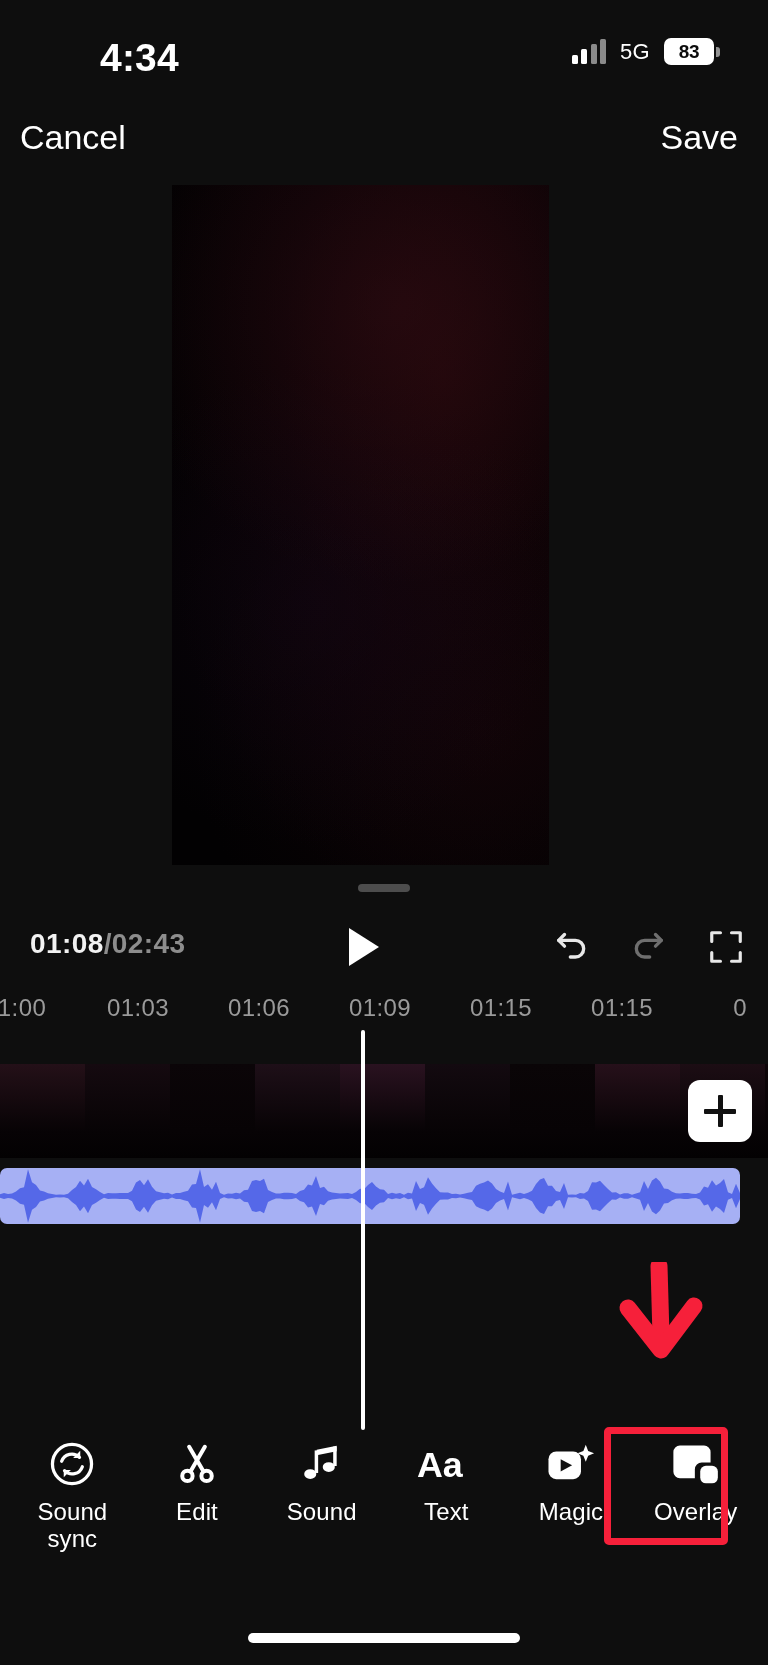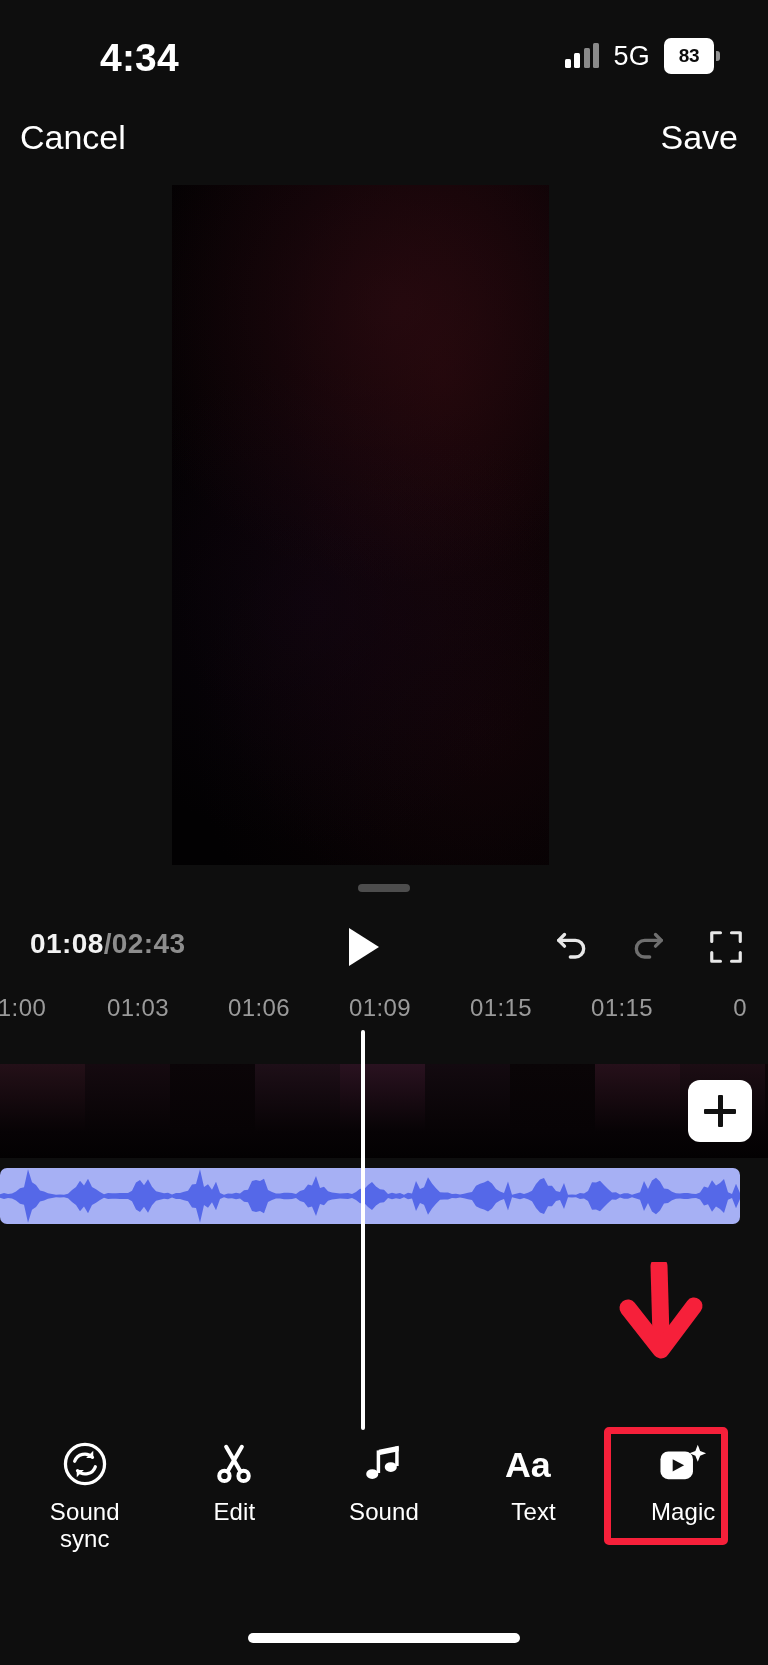--- a/index.html
+++ b/index.html
@@ -27,24 +27,24 @@
   #status-right {
     position:absolute; right:48px; top:38px;
     display:flex; align-items:center; gap:14px;
   }
   .bars { display:flex; align-items:flex-end; gap:3.5px; height:24px; }
   .bars i { display:block; width:6px; background:#ffffff; border-radius:1.5px; }
   .bars i:nth-child(1){ height:9px;  }
   .bars i:nth-child(2){ height:15px; }
   .bars i:nth-child(3){ height:20px; background:#8a8a8a; }
   .bars i:nth-child(4){ height:25px; background:#8a8a8a; }
-  #net-label { font-size:27px; font-weight:500; color:#ffffff; letter-spacing:0.3px; }
+  #net-label { font-size:22px; font-weight:500; color:#ffffff; letter-spacing:0.3px; }
   #battery-wrap { position:relative; display:flex; align-items:center; }
   #battery-body {
-    width:50px; height:36px; background:#ffffff; border-radius:7px;
+    width:50px; height:27px; background:#ffffff; border-radius:7px;
     display:flex; align-items:center; justify-content:center;
   }
   #battery-pct { font-size:19px; font-weight:700; color:#0b0b0b; letter-spacing:-0.3px; }
   #battery-tip {
     width:4px; height:10px; background:#ffffff; opacity:.55;
     border-radius:0 3px 3px 0; margin-left:2px;
   }
 
   
   #top-nav {
@@ -342,20 +342,32 @@
       <span class="tool-icon">
         <svg width="48" height="44" viewBox="0 0 26 22">
           <rect x="0.8" y="4.2" width="17.6" height="15" rx="4.2" fill="#ffffff"></rect>
           <path d="M7.4 8.4 L13.6 11.7 L7.4 15 Z" fill="#111111"></path>
           <path d="M21 0.6 L22.3 3.9 L25.5 5.2 L22.3 6.5 L21 9.8 L19.7 6.5 L16.5 5.2 L19.7 3.9 Z" fill="#ffffff"></path>
         </svg>
       </span>
       <span class="tool-label">Magic</span>
     </button>
 
+    <button class="tool-item">
+      <span class="tool-icon">
+        <svg width="46" height="44" viewBox="0 0 24 22">
+          <path d="M3.6 1.4 h12.6 a3.4 3.4 0 0 1 3.4 3.4 v5.4 h-4.6
+                   a3.6 3.6 0 0 0 -3.6 3.6 v4.6 h-7.8
+                   a3.4 3.4 0 0 1 -3.4 -3.4 v-10.2
+                   a3.4 3.4 0 0 1 3.4 -3.4 z" fill="#ffffff"></path>
+          <rect x="14.2" y="11.9" width="9.2" height="9.2" rx="3" fill="#ffffff"></rect>
+        </svg>
+      </span>
+      <span class="tool-label">Overlay</span>
+    </button>
 
   </div>
 
   <div id="overlay-highlight-box"></div>
 
   <div id="home-indicator"></div>
 
 </div>
 
 </body></html>

